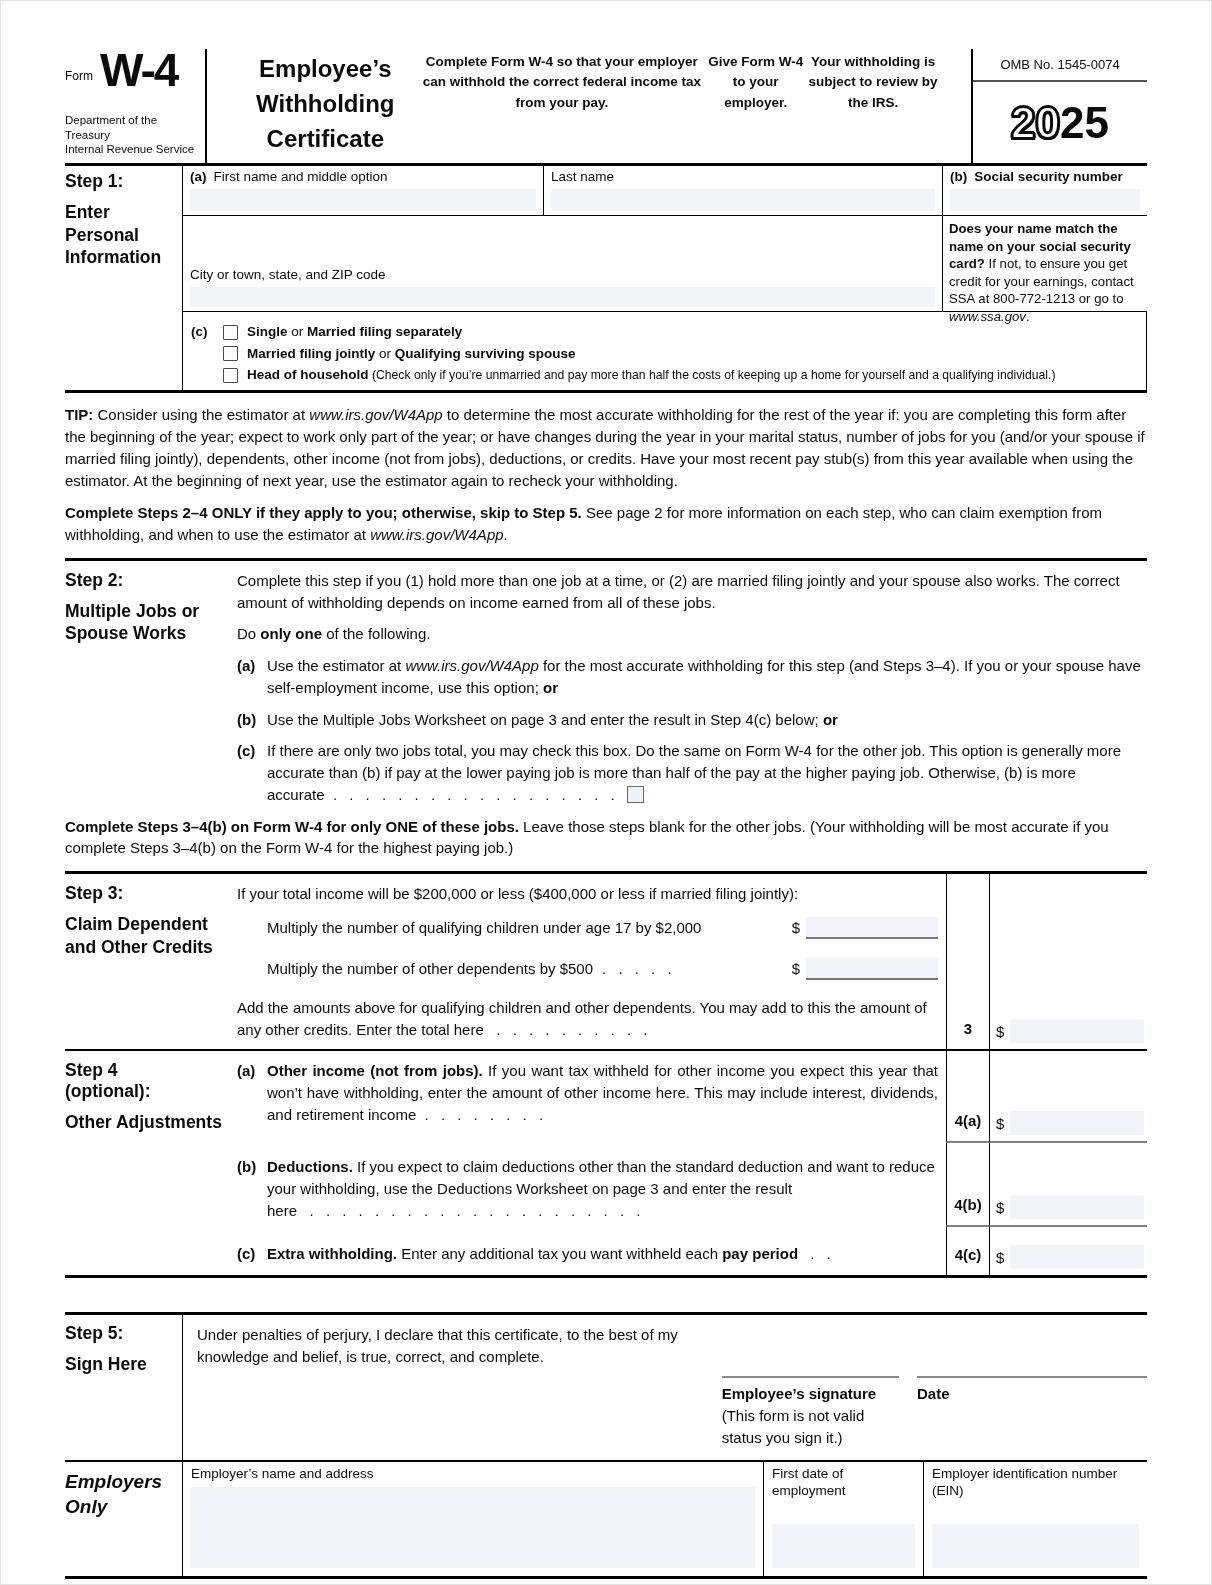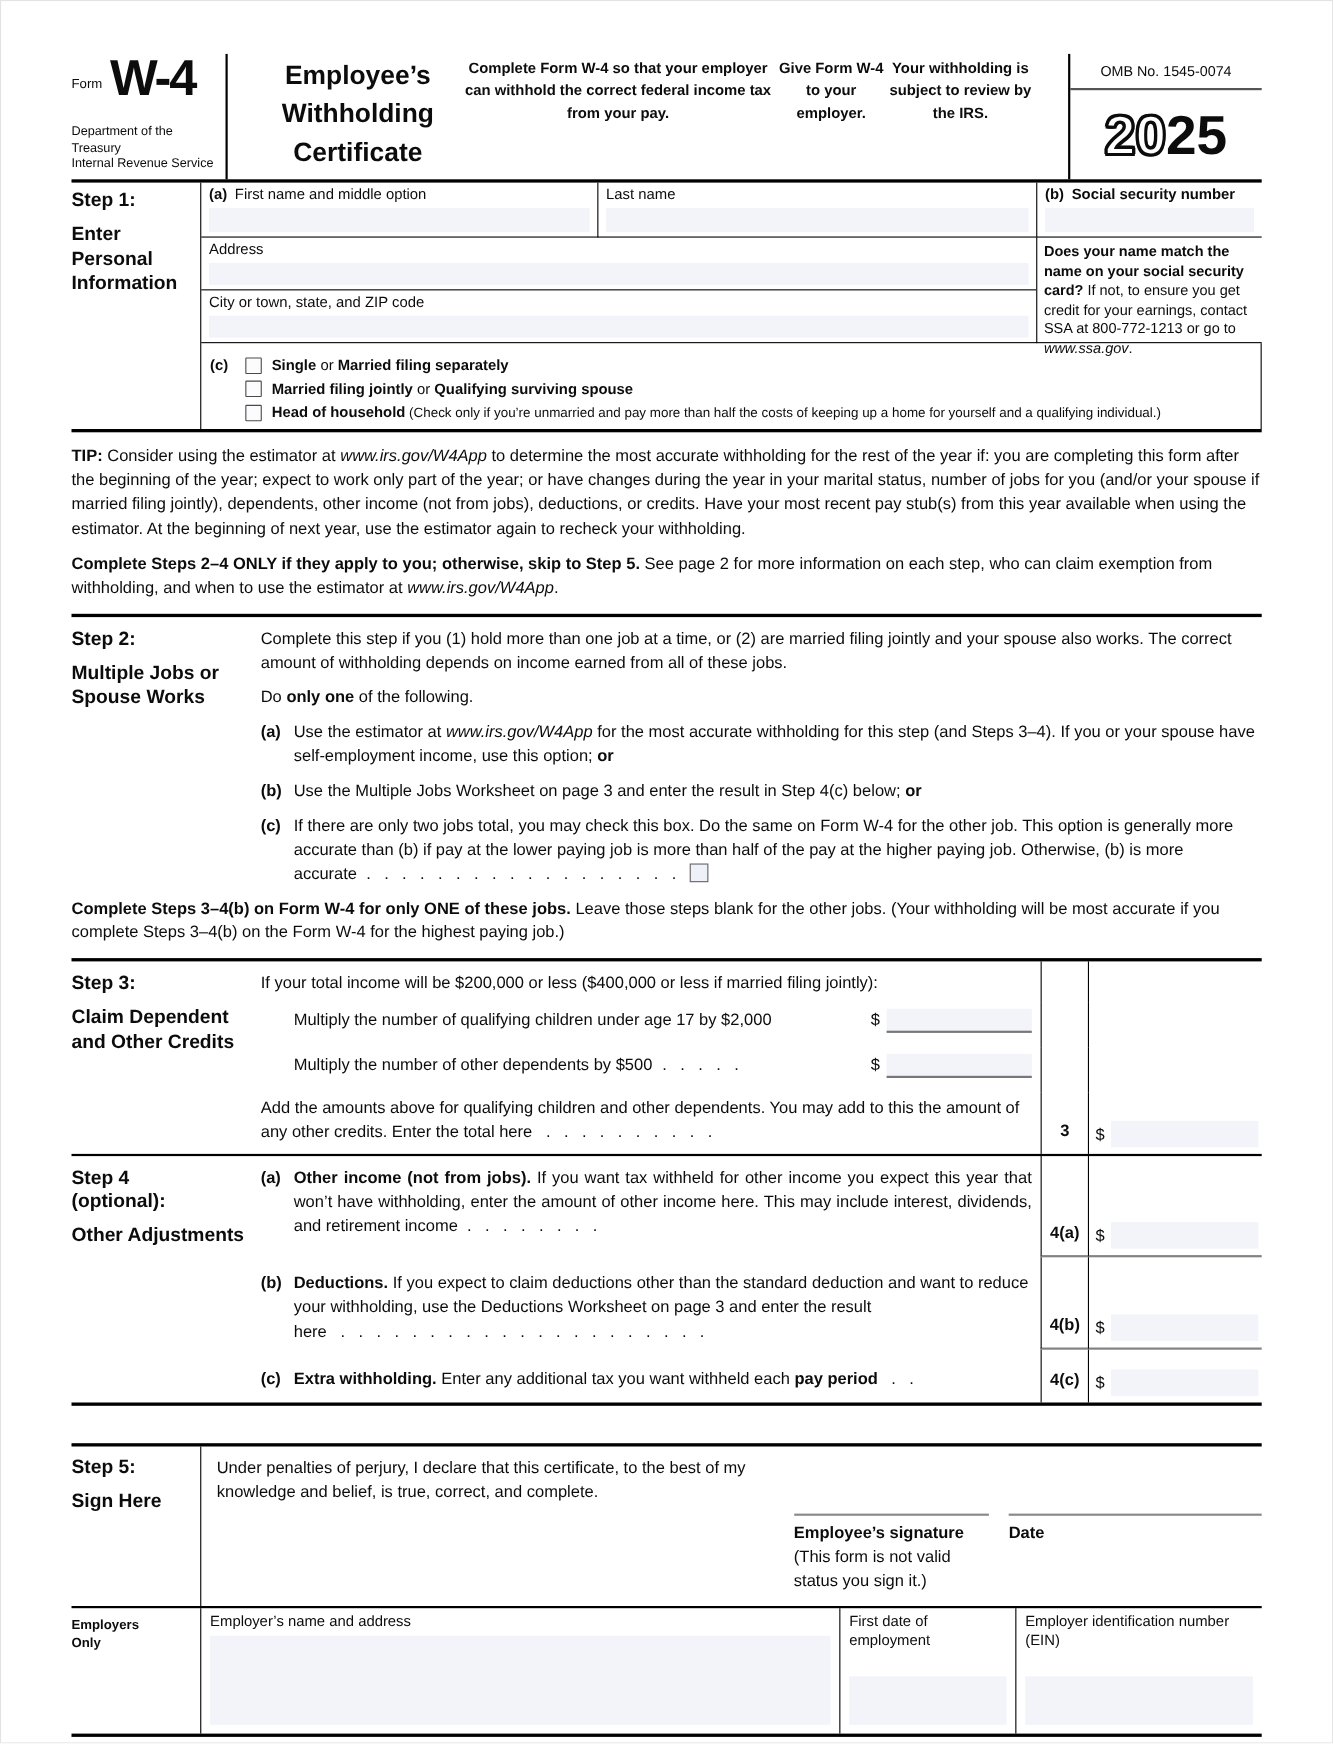--- a/index.html
+++ b/index.html
@@ -17,21 +17,21 @@
   .w4big{font-size:46px;font-weight:800;line-height:.85;letter-spacing:-2px;}
   .dept{font-size:11.5px;line-height:1.3;}
   .hdr-center{flex:1;border-left:2px solid #000;text-align:center;padding:3px 28px 7px;
     box-sizing:border-box;display:flex;justify-content:flex-start;}
   .hdr-title{font-size:24px;font-weight:bold;}
   .hdr-sub{font-size:13.5px;font-weight:bold;line-height:1.5;}
   .hdr-right{width:176px;flex:none;border-left:2px solid #000;box-sizing:border-box;
     display:flex;flex-direction:column;text-align:center;}
   .omb{font-size:13px;padding:7px 2px 5px;border-bottom:2px solid #555;}
   .yearbox{flex:1;display:flex;align-items:center;justify-content:center;}
-  .yr{font-size:50px;font-weight:800;line-height:1;}
+  .yr{font-size:44px;font-weight:800;line-height:1;}
   .yr-outline{color:#fff;-webkit-text-stroke:2px #0c0c0c;
     text-shadow:2px 0 #0c0c0c,-2px 0 #0c0c0c,0 2px #0c0c0c,0 -2px #0c0c0c,
     1.5px 1.5px #0c0c0c,-1.5px -1.5px #0c0c0c,1.5px -1.5px #0c0c0c,-1.5px 1.5px #0c0c0c;}
   
   .s1{display:grid;grid-template-columns:118px 360px 1fr 205px;grid-template-rows:50px 48px 48px 78px;
     border-bottom:3px solid #000;}
   .s1-label{grid-column:1;grid-row:1/5;border-right:1.5px solid #000;padding:5px 8px 0 0;box-sizing:border-box;}
   .step-h{font-size:17.5px;font-weight:800;line-height:1.2;margin-bottom:9px;}
   .step-sub{font-size:17.5px;font-weight:800;line-height:1.28;}
   .cell{box-sizing:border-box;padding:3px 7px 4px;display:flex;flex-direction:column;}
@@ -91,21 +91,21 @@
   
   .s5{display:grid;grid-template-columns:118px 1fr;border-top:3px solid #000;margin-top:34px;}
   .s5-label{border-right:1.5px solid #000;padding:8px 6px 0 0;box-sizing:border-box;}
   .s5-content{padding:9px 0 12px 14px;display:flex;flex-direction:row;box-sizing:border-box;}
   .sig-row{display:flex;margin-top:52px;}
   .sig-left{flex:1;border-top:2px solid #8a8a8a;padding-top:5px;}
   .sig-date{width:230px;flex:none;margin-left:18px;border-top:2px solid #8a8a8a;padding-top:5px;font-weight:bold;}
   .emp{display:grid;grid-template-columns:118px 580px 160px 1fr;border-top:2.5px solid #000;
     border-bottom:3px solid #000;height:114px;}
   .emp-label{border-right:1.5px solid #000;padding:8px 6px 0 0;box-sizing:border-box;
-    font-size:12px;font-weight:800;line-height:1.28;}
+    font-size:19px;font-weight:800;line-height:1.28;font-style:italic;}
   .emp-cell{padding:4px 8px 8px;display:flex;flex-direction:column;box-sizing:border-box;}
   .bl{border-left:1.5px solid #000;}
   .emp-fill-big{flex:1;margin-top:4px;background:#f2f4f9;}
   .emp-fill-small{margin-top:auto;height:44px;background:#f2f4f9;}
   
   .footer{display:flex;align-items:baseline;justify-content:space-between;margin-top:12px;}
   .f-left{font-weight:bold;font-size:15px;}
   .f-cat{font-size:14px;}
   .f-right{font-size:13.5px;}
   .f-w4{font-weight:800;font-size:20px;}
@@ -149,24 +149,20 @@
     <div class="cell cell-first">
       <div class="f-label"><span class="f-tag">(a)</span><span>First name and middle option</span></div>
       <div class="fillbox"></div>
     </div>
     <div class="cell cell-last">
       <div class="f-label">Last name</div>
       <div class="fillbox"></div>
     </div>
     <div class="cell cell-ssn">
       <div class="f-label"><span class="f-tag">(b)</span><b>Social security number</b></div>
-      <div class="fillbox"></div>
-    </div>
-    <div class="cell cell-addr">
-      <div class="f-label">Address</div>
       <div class="fillbox"></div>
     </div>
     <div class="cell-note">
       <b>Does your name match the name on your social security card?</b><span> If not, to ensure you get credit for your earnings, contact SSA at 800-772-1213 or go to </span><i>www.ssa.gov</i><span>.</span>
     </div>
     <div class="cell cell-city">
       <div class="f-label">City or town, state, and ZIP code</div>
       <div class="fillbox"></div>
     </div>
     <div class="cell-filing">

